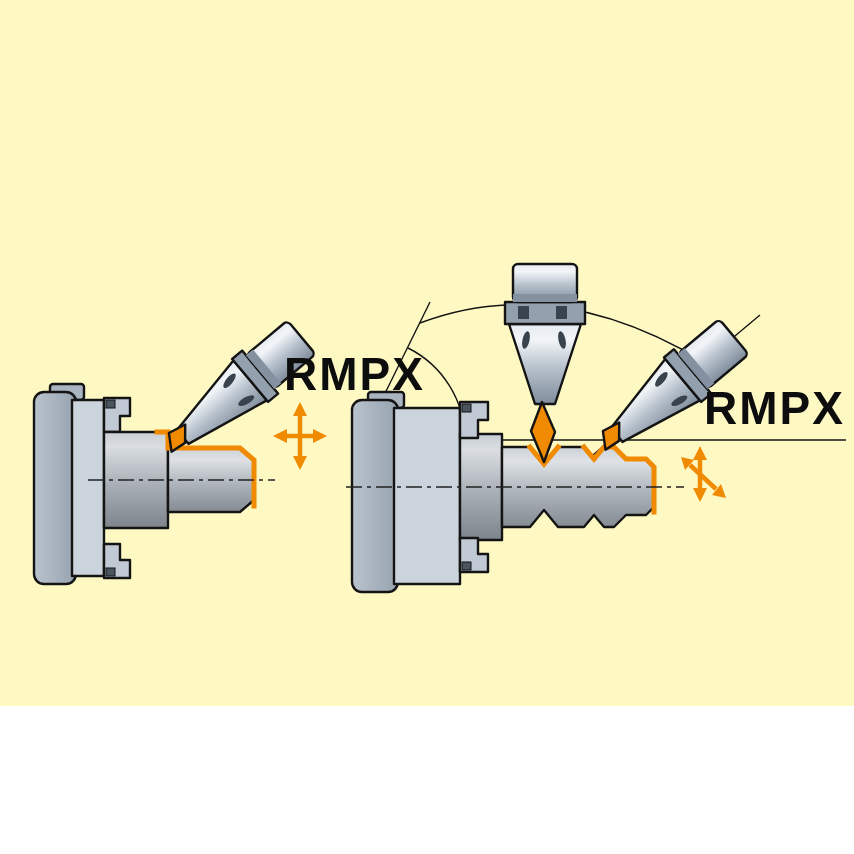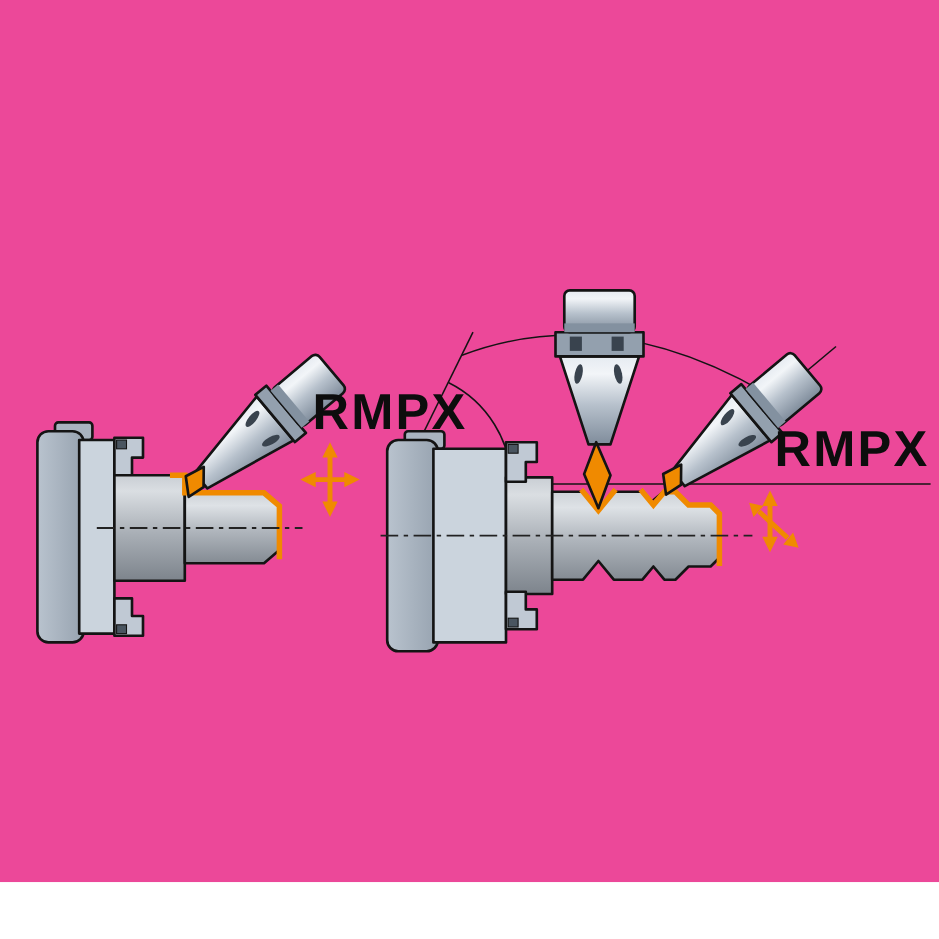--- a/index.html
+++ b/index.html
@@ -1,19 +1,19 @@
 <!DOCTYPE html>
 <html><head>
 <meta charset="utf-8">
 <style>
   html,body{margin:0;padding:0;background:#ffffff;}
   .canvas{
     position:relative;
-    width:854px;height:802px;
-    background:#ec4899;
+    width:854px;height:706px;
+    background:#fef9c3;
     overflow:hidden;
     font-family:"Liberation Sans", sans-serif;
   }
   svg{display:block;}
   .rmpx-label{
     font-family:"Liberation Sans", sans-serif;
     font-weight:bold;
     font-size:46px;
     letter-spacing:2px;
     fill:#0d0d0d;

